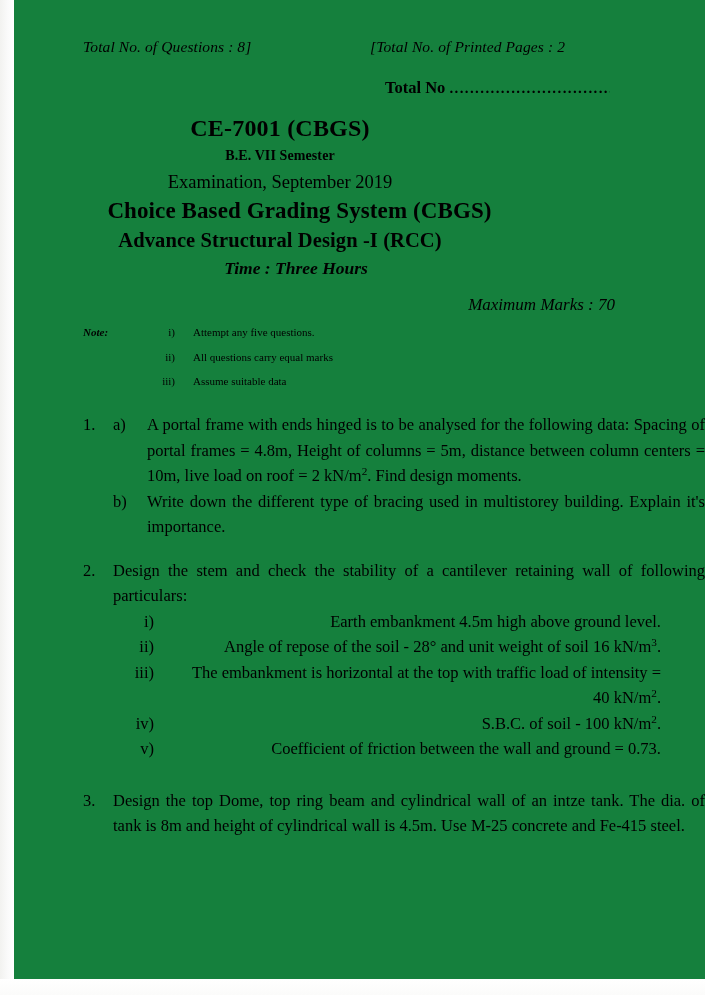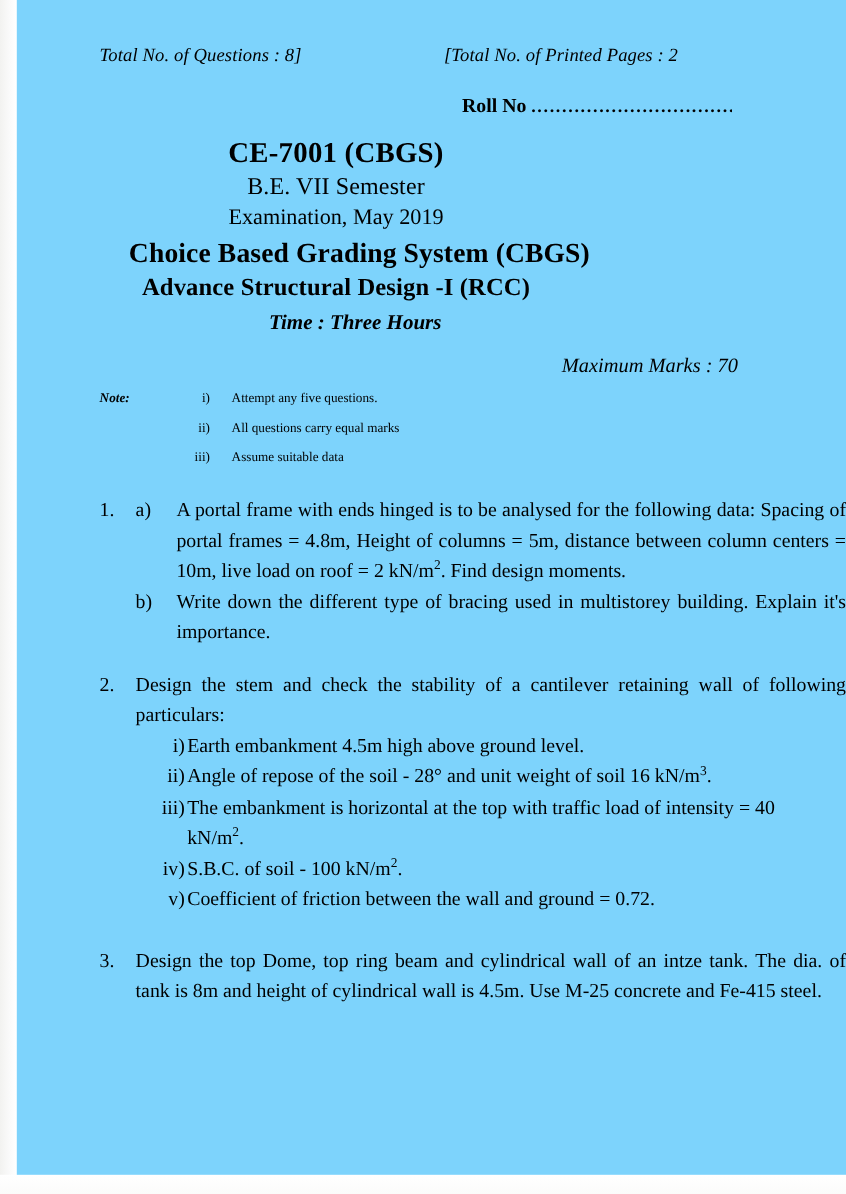--- a/index.html
+++ b/index.html
@@ -12,21 +12,21 @@
     height: 995px;
     background: #ffffff;
     font-family: "Liberation Serif", "DejaVu Serif", serif;
     color: #000000;
     overflow: hidden;
     position: relative;
   }
   .page {
     position: absolute;
     inset: 0;
-    background: #7dd3fc;
+    background: #15803d;
   }
   
   .scan-edge-left {
     position: absolute;
     left: 0; top: 0; bottom: 0;
     width: 14px;
     background: linear-gradient(to right, #f2f2f0 0%, #fafafa 55%, #ffffff 100%);
   }
   .scan-edge-bottom {
     position: absolute;
@@ -97,22 +97,22 @@
     width: 560px;
     text-align: center;
   }
   .t-code {
     font-weight: bold;
     font-size: 24px;
     line-height: 29px;
     letter-spacing: 0.2px;
   }
   .t-sem {
-    font-weight: normal;
-    font-size: 20px;
+    font-weight: bold;
+    font-size: 14px;
     line-height: 26px;
     letter-spacing: 0.1px;
   }
   .t-exam {
     font-weight: normal;
     font-size: 18.5px;
     line-height: 26px;
   }
   .t-cbgs {
     font-weight: bold;
@@ -226,23 +226,24 @@
   }
   .sub-num {
     flex: 0 0 auto;
     width: 36px;
     margin-left: 118px;
     text-align: right;
     white-space: nowrap;
   }
   .sub-text {
     flex: 1 1 auto;
-    margin-left: 2px;
+    margin-left: 18px;
     padding-right: 44px;
     line-height: 25.5px;
+    text-align: right;
   }
   sup {
     font-size: 0.68em;
     vertical-align: super;
     line-height: 0;
   }
   .gap-md { height: 18px; }
   .gap-lg { height: 26px; }
 </style>
 </head>
@@ -253,28 +254,28 @@
   <div class="scan-edge-bottom"></div>
 
   <div class="content">
 
     <div class="topline">
       <span class="tl-left">Total No. of Questions : 8]</span>
       <span class="tl-right">[Total No. of Printed Pages : 2</span>
     </div>
 
     <div class="rollno">
-      <span class="rn-label">Roll No</span>
+      <span class="rn-label">Total No</span>
       <span class="rn-dots">........................................</span>
     </div>
 
     <div class="titleblock">
       <div class="t-code">CE-7001 (CBGS)</div>
       <div class="t-sem">B.E. VII Semester</div>
-      <div class="t-exam">Examination, May 2019</div>
+      <div class="t-exam">Examination, September 2019</div>
       <div class="t-cbgs">Choice Based Grading System (CBGS)</div>
       <div class="t-subject">Advance Structural Design -I (RCC)</div>
       <div class="t-time">Time : Three Hours</div>
     </div>
     <div class="t-marks">Maximum Marks : 70</div>
 
     <div class="note">
       <div class="note-row">
         <span class="note-label">Note:</span>
         <span class="note-num">i)</span>
@@ -334,21 +335,21 @@
           <div class="sub-row">
             <span class="sub-num">iii)</span>
             <span class="sub-text"><span>The embankment is horizontal at the top with traffic load of intensity = 40 kN/m</span><sup>2</sup><span>.</span></span>
           </div>
           <div class="sub-row">
             <span class="sub-num">iv)</span>
             <span class="sub-text"><span>S.B.C. of soil - 100 kN/m</span><sup>2</sup><span>.</span></span>
           </div>
           <div class="sub-row">
             <span class="sub-num">v)</span>
-            <span class="sub-text">Coefficient of friction between the wall and ground = 0.72.</span>
+            <span class="sub-text">Coefficient of friction between the wall and ground = 0.73.</span>
           </div>
         </div>
       </div>
 
       <div class="gap-lg"></div>
 
       <div class="q">
         <div class="q-row">
           <span class="q-num">3.</span>
           <div class="q-body">

